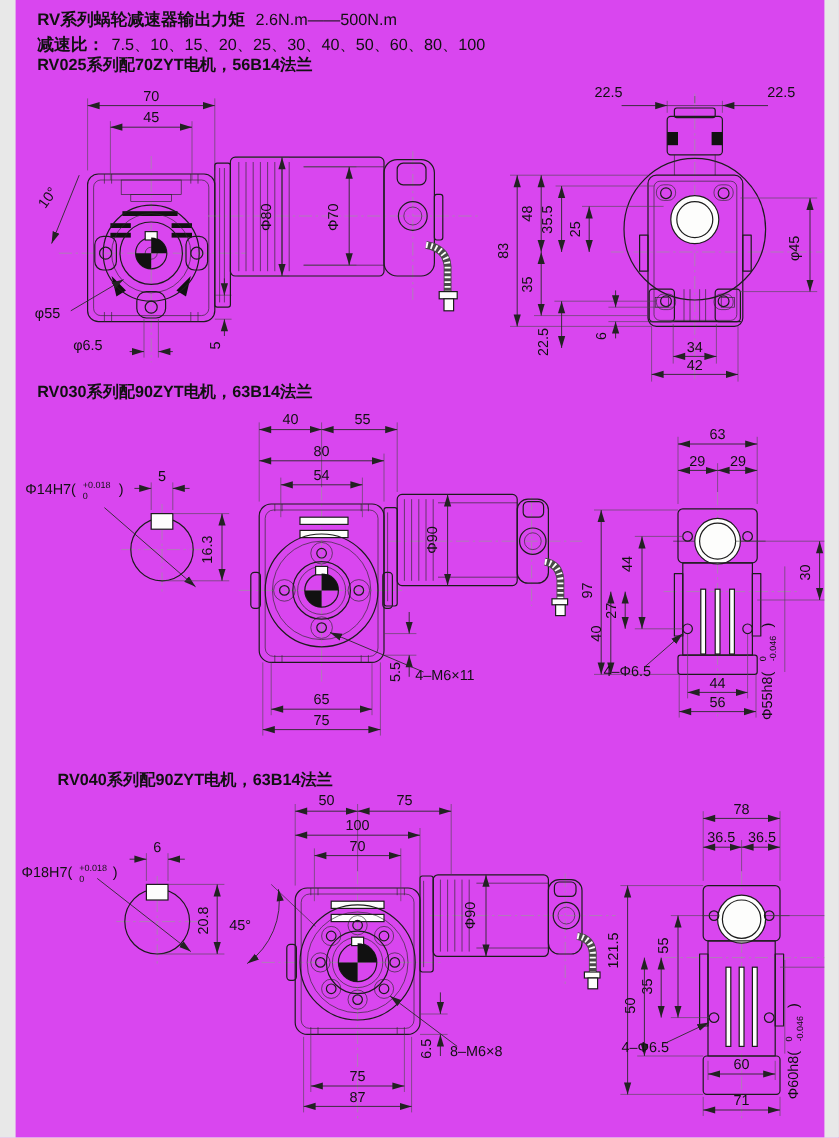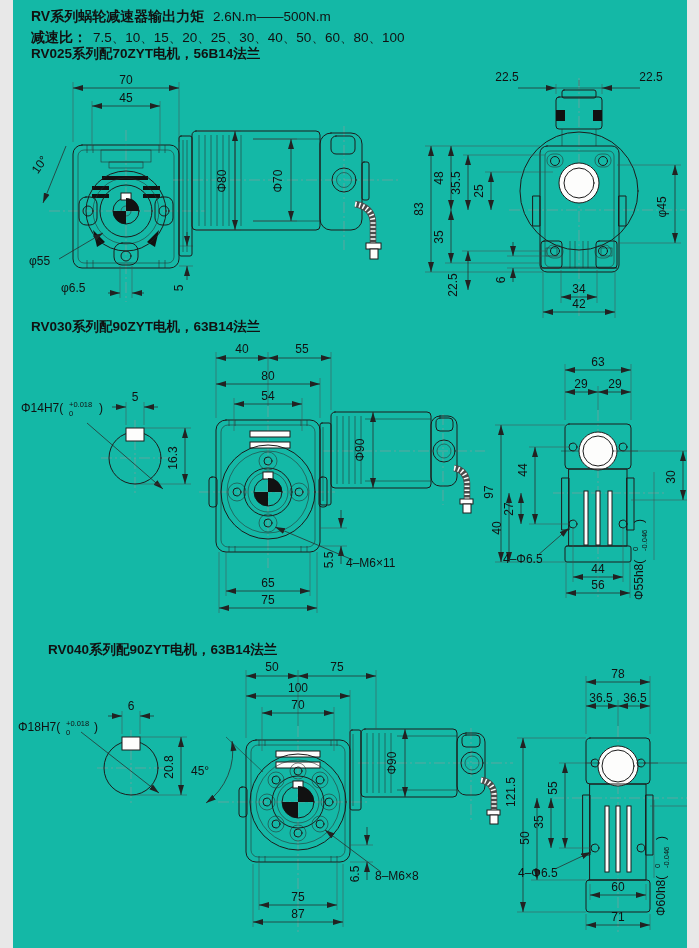--- a/index.html
+++ b/index.html
@@ -1,16 +1,16 @@
 <!DOCTYPE html>
 <html><head>
 <meta charset="utf-8">
 <style>
   html,body{margin:0;padding:0;background:#e8e8e8;}
-  .page{position:relative;width:674px;height:948px;background:#14b8a6;margin:0 auto;overflow:hidden;
+  .page{position:relative;width:674px;height:948px;background:#d946ef;margin:0 auto;overflow:hidden;
         font-family:"Liberation Sans","DejaVu Sans",sans-serif;}
   svg{display:block}
   .ln{fill:none;stroke:#1c1c1c;stroke-width:1;stroke-linejoin:round;stroke-linecap:round}
   .lt{fill:none;stroke:#2a2a2a;stroke-width:.55}
   .w{fill:#fdfdfc;stroke:#1c1c1c;stroke-width:1}
   .blk{fill:#111;stroke:none}
   .cl{fill:none;stroke:#9a9a9a;stroke-width:.55;stroke-dasharray:11 3 2 3}
   .dm{fill:none;stroke:#2a2a2a;stroke-width:.75}
   .ex{fill:none;stroke:#4a4a4a;stroke-width:.5}
   .cab{fill:none;stroke:#4a4a4a;stroke-width:6.5}

